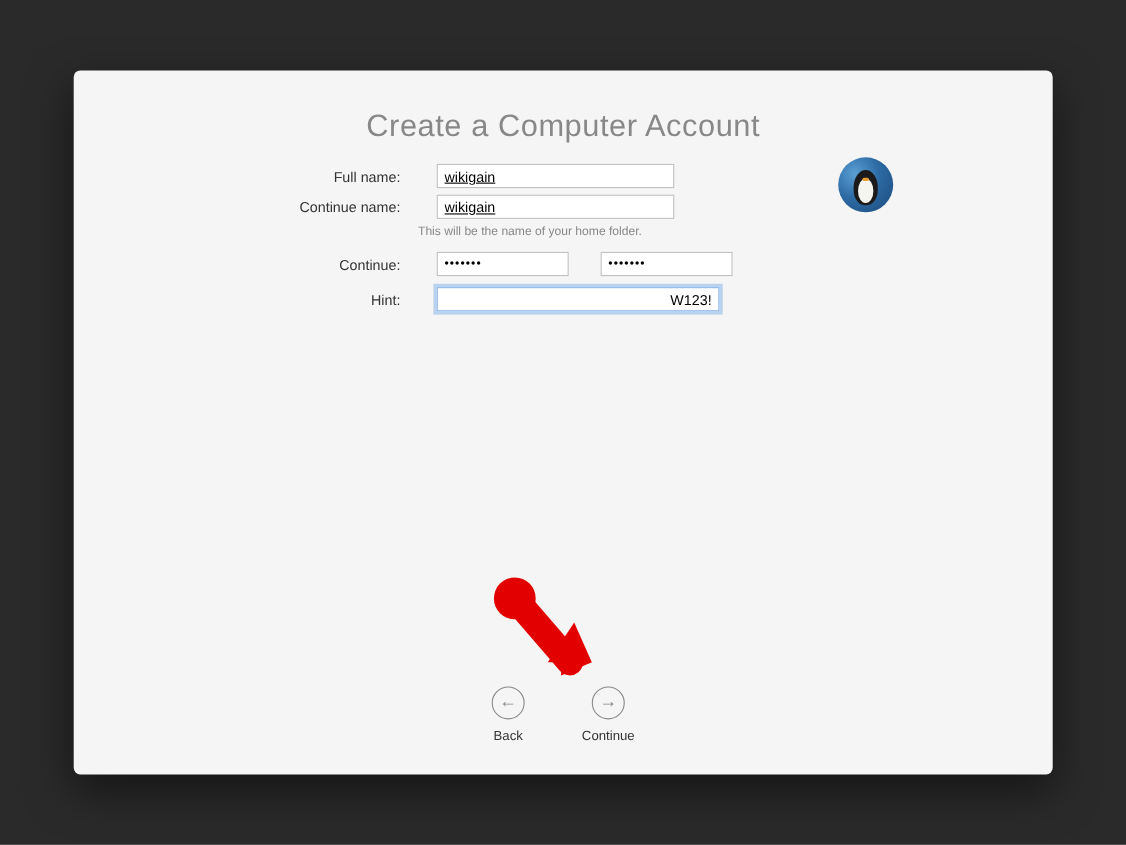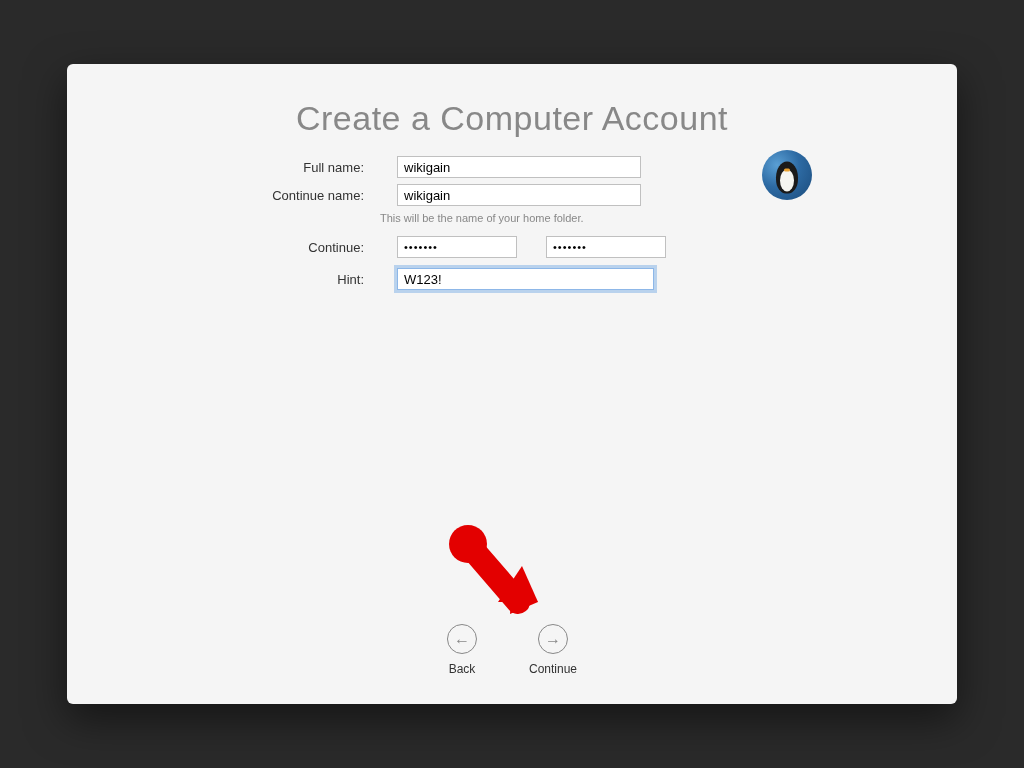--- a/index.html
+++ b/index.html
@@ -24,21 +24,21 @@
       height: 640px;
       background: #f5f5f5;
       border-radius: 6px;
       box-shadow: 0 15px 40px rgba(0,0,0,0.5);
       position: relative;
       padding-top: 35px;
     }
     
     .page-title {
       text-align: center;
-      font-size: 34px;
+      font-size: 28px;
       font-weight: 300;
       color: #888;
       margin-bottom: 18px;
       letter-spacing: 0.5px;
     }
     
     .subtitle {
       text-align: center;
       font-size: 13px;
       color: #444;
@@ -72,24 +72,26 @@
       background: white;
       font-size: 13px;
       padding: 2px 6px;
       outline: none;
       font-family: inherit;
     }
     
     .text-input.focused {
       border: 1px solid #8db7e8;
       box-shadow: 0 0 0 3px rgba(125, 175, 230, 0.5);
+      text-align: right;
     }
     
     .input-full {
-      width: 244px;
+      width: 216px;
+      text-decoration: underline;
     }
     
     .input-half {
       width: 120px;
     }
     
     .input-half + .input-half {
       margin-left: 4px;
     }
     

